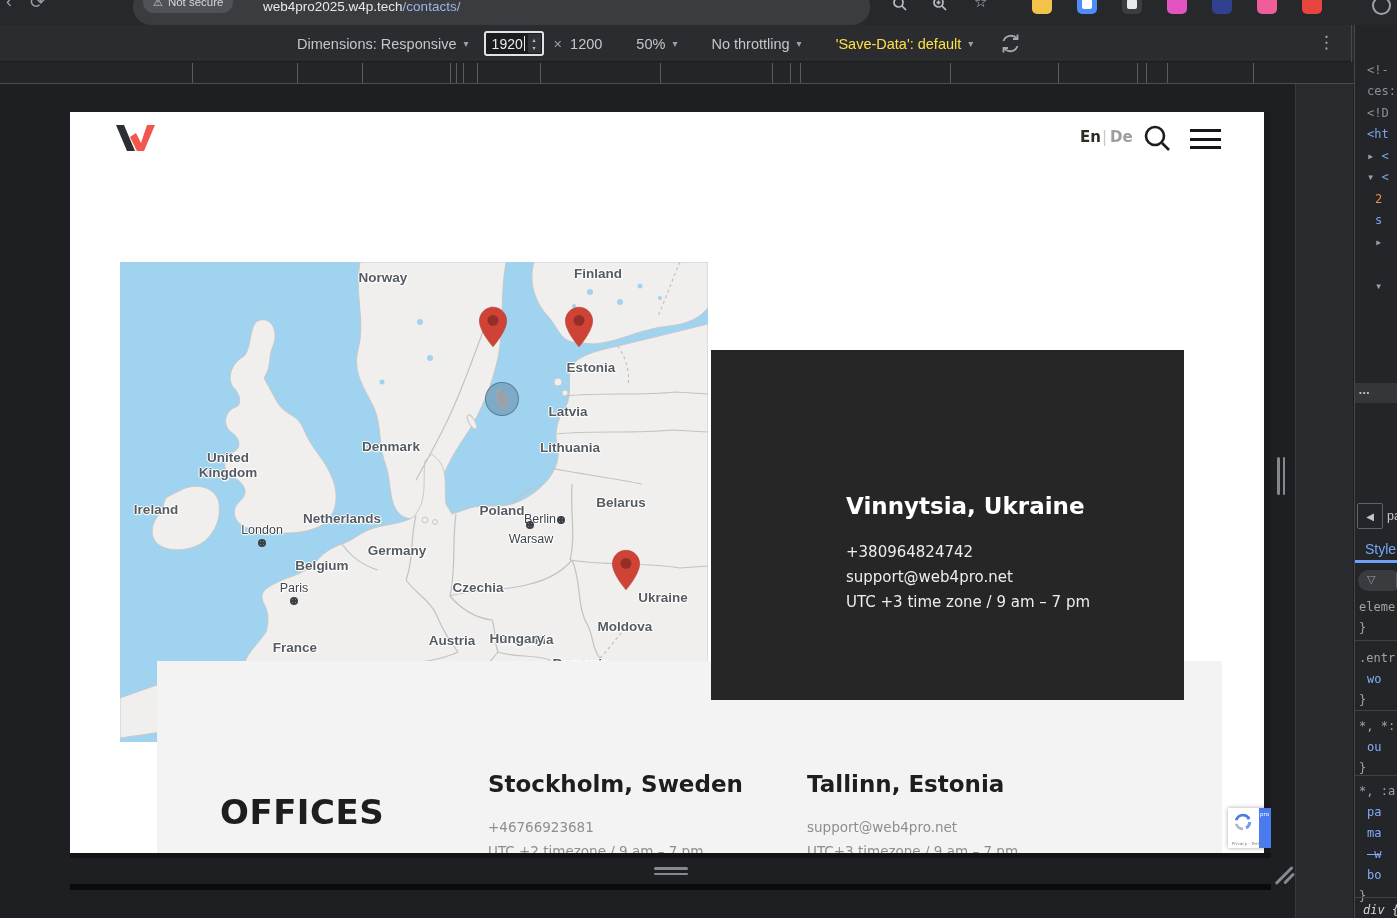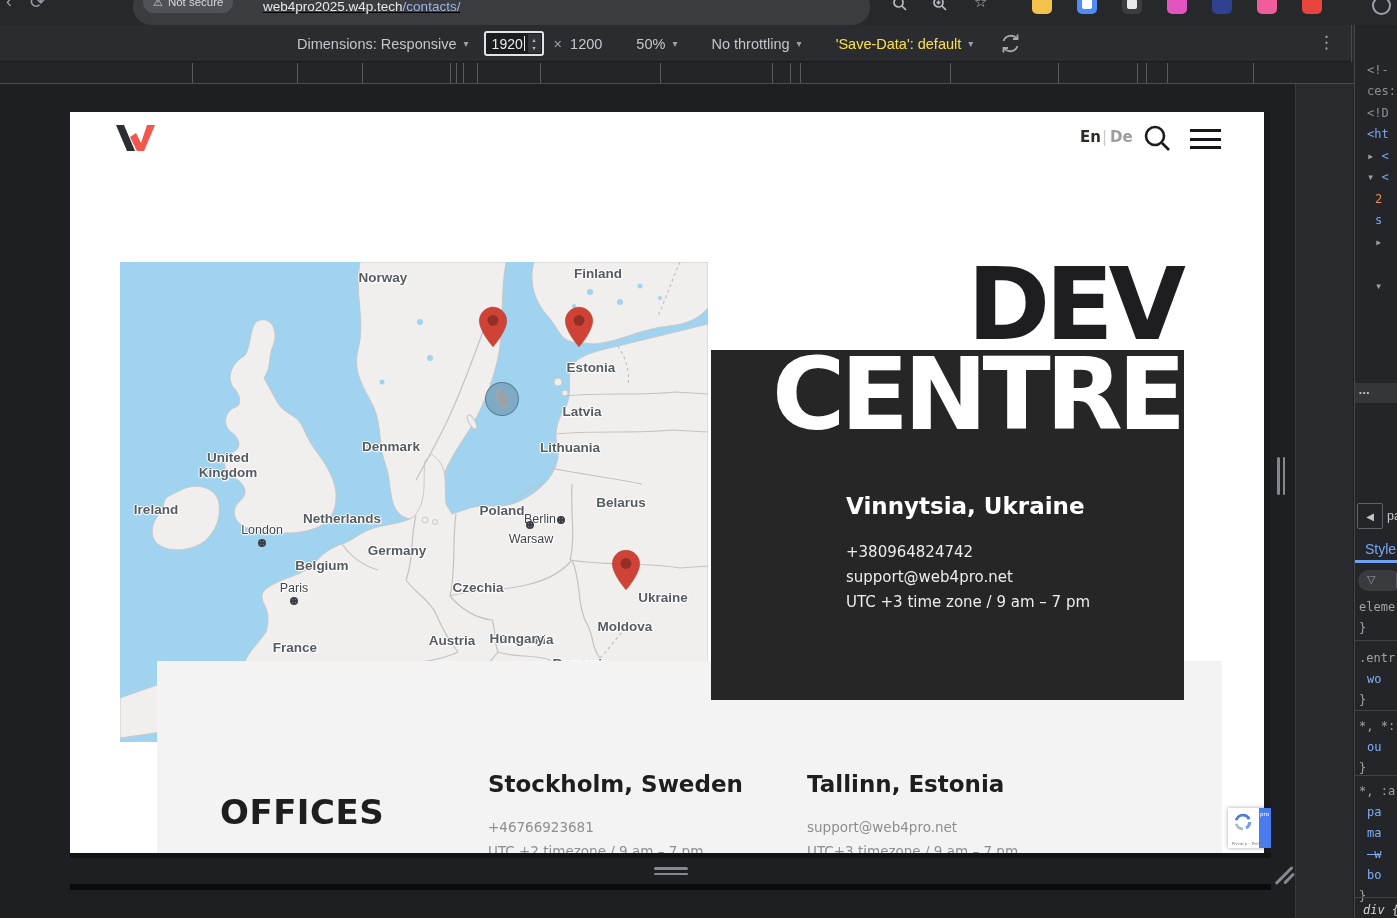--- a/index.html
+++ b/index.html
@@ -7,21 +7,21 @@
          font-family:"Liberation Sans",sans-serif;}
   #stage *{box-sizing:border-box;}
 
   
   .topbar{position:absolute;left:0;top:0;width:1397px;height:25px;background:#26282b;overflow:hidden;}
   .nav-sliver{position:absolute;top:-9px;color:#9aa0a6;font-size:18px;}
   .urlpill{position:absolute;left:133px;top:-12px;width:737px;height:37px;border-radius:18px;background:#3a3c40;}
   .secchip{position:absolute;left:10px;top:3px;height:22px;border-radius:11px;background:#505257;
            display:flex;align-items:center;gap:5px;padding:0 10px;color:#d6d8da;font-size:11.5px;}
   .secchip .warn{font-size:11px;color:#cfd1d4;}
-  .urltext{position:absolute;left:130px;top:11px;font-size:13.5px;white-space:nowrap;text-decoration:underline;}
+  .urltext{position:absolute;left:130px;top:11px;font-size:13.5px;white-space:nowrap;}
   .urltext .host{color:#e7e9ec;}
   .urltext .path{color:#9fb6e4;}
   .pill-ico{position:absolute;top:8px;width:16px;height:16px;}
   .star{position:absolute;top:5px;color:#b9bdc2;font-size:15px;}
   .extrow{position:absolute;left:1032px;top:-6px;display:flex;gap:25px;}
   .ext{width:20px;height:20px;border-radius:5px;position:relative;}
   .ext-inner{position:absolute;left:5px;top:5px;width:10px;height:10px;border-radius:2px;}
   .avatar{position:absolute;left:1372px;top:-4px;width:19px;height:19px;border-radius:50%;border:2px solid #9aa0a6;}
 
   
@@ -329,21 +329,21 @@
           <path d="M430,398 C434,418 430,438 428,446"></path>
           <path d="M480,396 C492,384 500,370 512,360" stroke-dasharray="3 3"></path>
         </g>
       </svg>
       <div class="cluster" style="left: 365px; top: 120px;">
           <div></div>
         </div>
     <div class="country-label" style="left: 263px; top: 15px;">Norway</div>
         <div class="country-label" style="left: 478px; top: 11px;">Finland</div>
         <div class="country-label" style="left: 471px; top: 105px;">Estonia</div>
-        <div class="country-label" style="left: 462px; top: 149px;">Latvia</div>
+        <div class="country-label" style="left: 448px; top: 149px;">Latvia</div>
         <div class="country-label" style="left: 450px; top: 185px;">Lithuania</div>
         <div class="country-label" style="left: 271px; top: 184px;">Denmark</div>
         <div class="country-label" style="left: 108px; top: 203px;">United
 Kingdom</div>
         <div class="country-label" style="left: 36px; top: 247px;">Ireland</div>
         <div class="country-label" style="left: 222px; top: 256px;">Netherlands</div>
         <div class="country-label" style="left: 382px; top: 248px;">Poland</div>
         <div class="country-label" style="left: 501px; top: 240px;">Belarus</div>
         <div class="country-label" style="left: 277px; top: 288px;">Germany</div>
         <div class="country-label" style="left: 202px; top: 303px;">Belgium</div>
@@ -377,24 +377,20 @@
             <path d="M12 1C5.9 1 1 5.9 1 12c0 8.5 11 21 11 21s11-12.5 11-21C23 5.9 18.1 1 12 1z" fill="#ce4335" stroke="#b23a2e" stroke-width="0.5"></path>
             <circle cx="12" cy="11.6" r="4.4" fill="#942f26"></circle>
           </svg></div>
         <div class="pin" style="left: 491px; top: 287px;"><svg width="30" height="42" viewBox="0 0 24 34">
             <path d="M12 1C5.9 1 1 5.9 1 12c0 8.5 11 21 11 21s11-12.5 11-21C23 5.9 18.1 1 12 1z" fill="#ce4335" stroke="#b23a2e" stroke-width="0.5"></path>
             <circle cx="12" cy="11.6" r="4.4" fill="#942f26"></circle>
           </svg></div>
       </div>
 
     <div class="heroblock"></div>
-    <div class="hero-title">
-      <div class="l1">DEV</div>
-      <div class="l2">CENTRE</div>
-    </div>
     <div class="devcentre-info dc-city" style="left:776px;top:381px">Vinnytsia, Ukraine</div>
     <div class="devcentre-info dc-line" style="left:776px;top:431px">+380964824742</div>
     <div class="devcentre-info dc-line" style="left:776px;top:456px">support@web4pro.net</div>
     <div class="devcentre-info dc-line" style="left:776px;top:481px">UTC +3 time zone / 9 am – 7 pm</div>
 
     <div class="graypanel"></div>
     <div class="offices-title">OFFICES</div>
 
     <div class="office-city" style="left:418px">Stockholm, Sweden</div>
     <div class="office-line" style="left:418px;top:707px">+46766923681</div>

